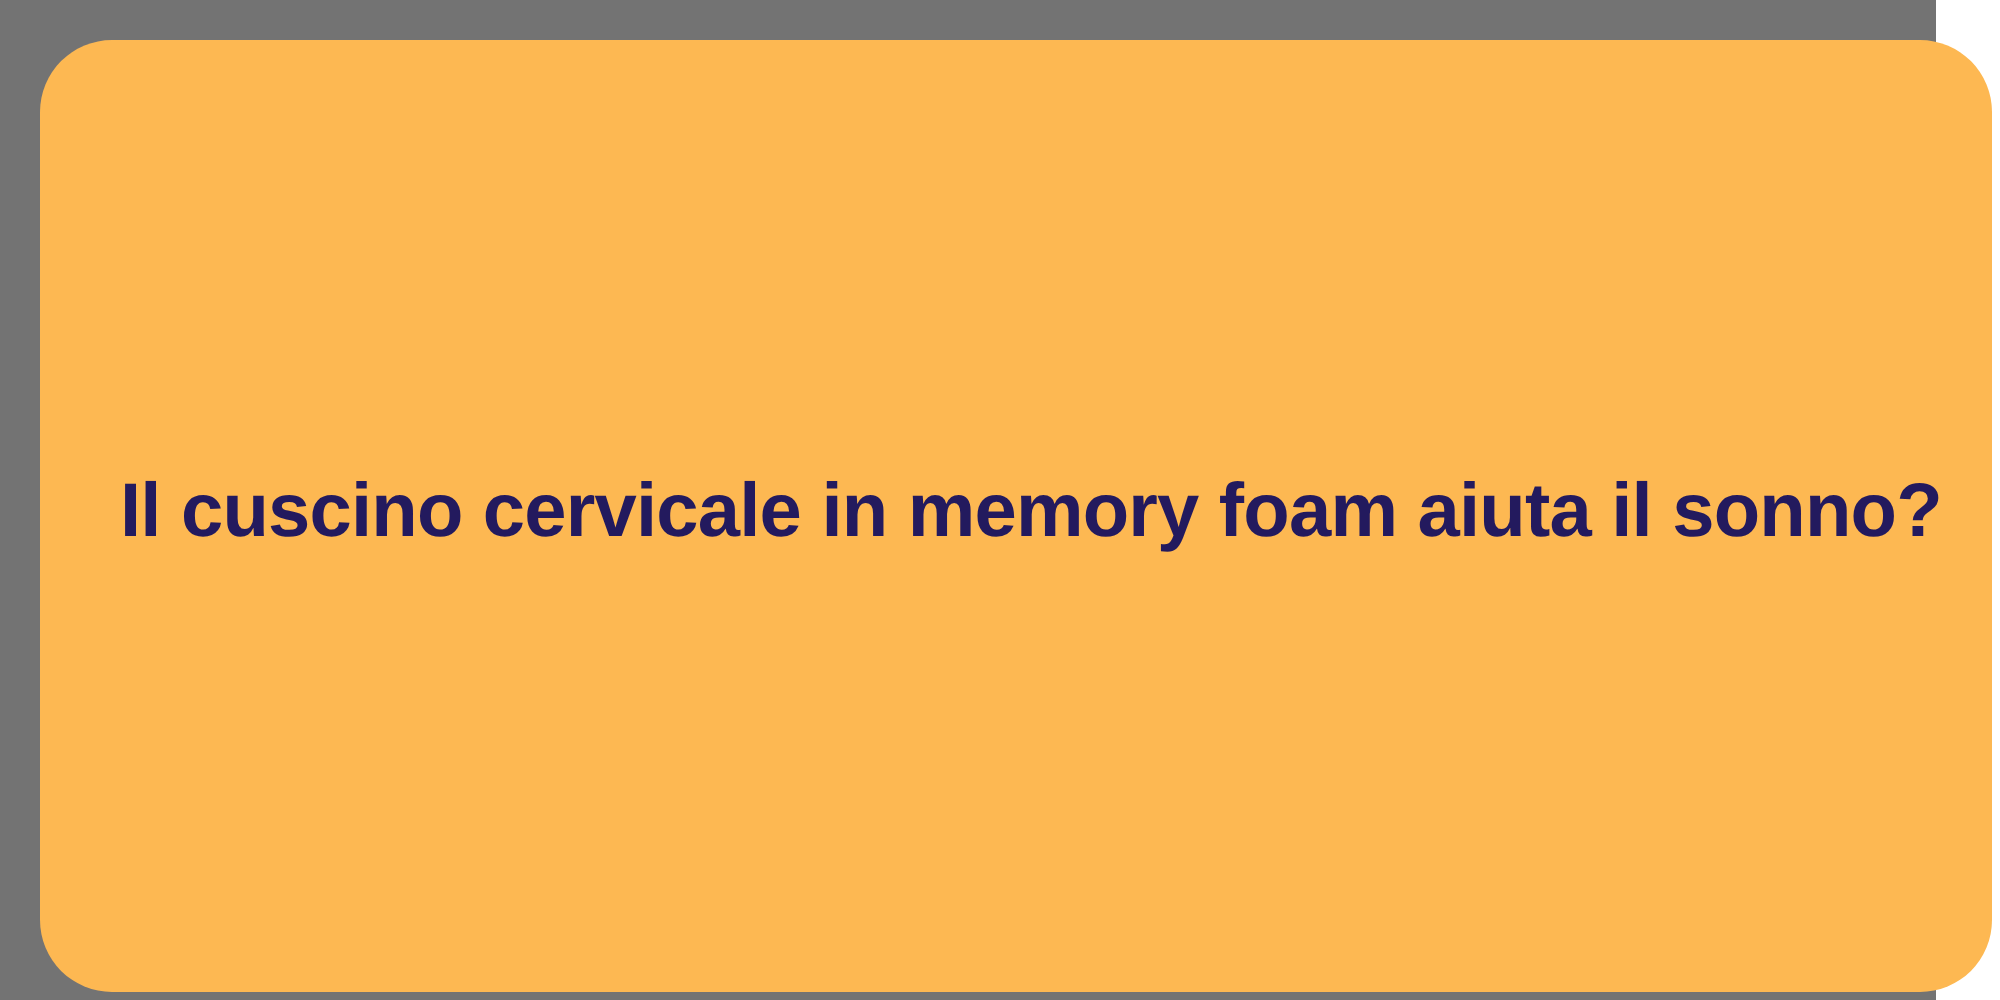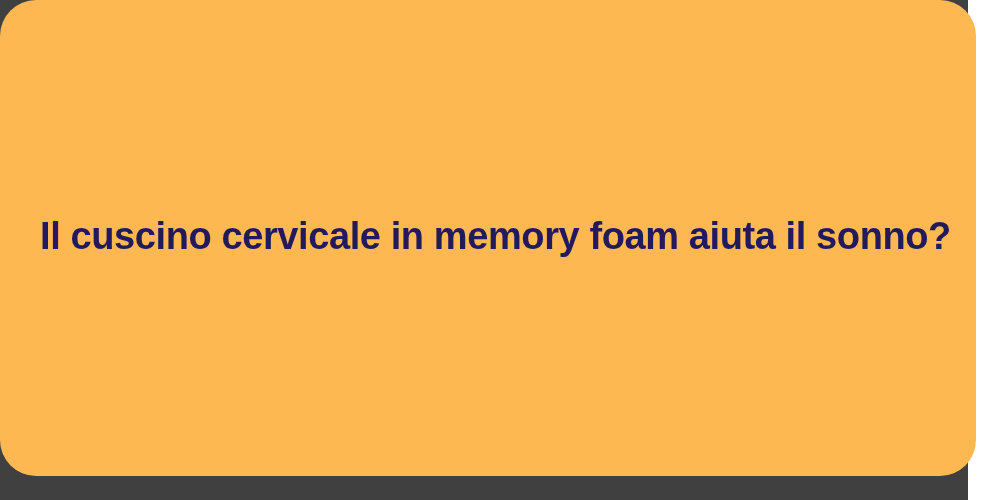--- a/index.html
+++ b/index.html
@@ -10,23 +10,23 @@
     width: 1000px;
     height: 500px;
     overflow: hidden;
     font-family: "Liberation Sans", sans-serif;
   }
 
   #app-frame {
     position: relative;
     width: 968px;
     height: 500px;
-    background: #404040;
+    background: #737373;
     box-sizing: border-box;
-    padding: 0;
+    padding: 20px;
   }
 
   #card-panel {
     position: relative;
     width: 976px;
     height: 476px;
     background: #fdb852;
     border-radius: 36px;
     box-sizing: border-box;
     display: flex;

